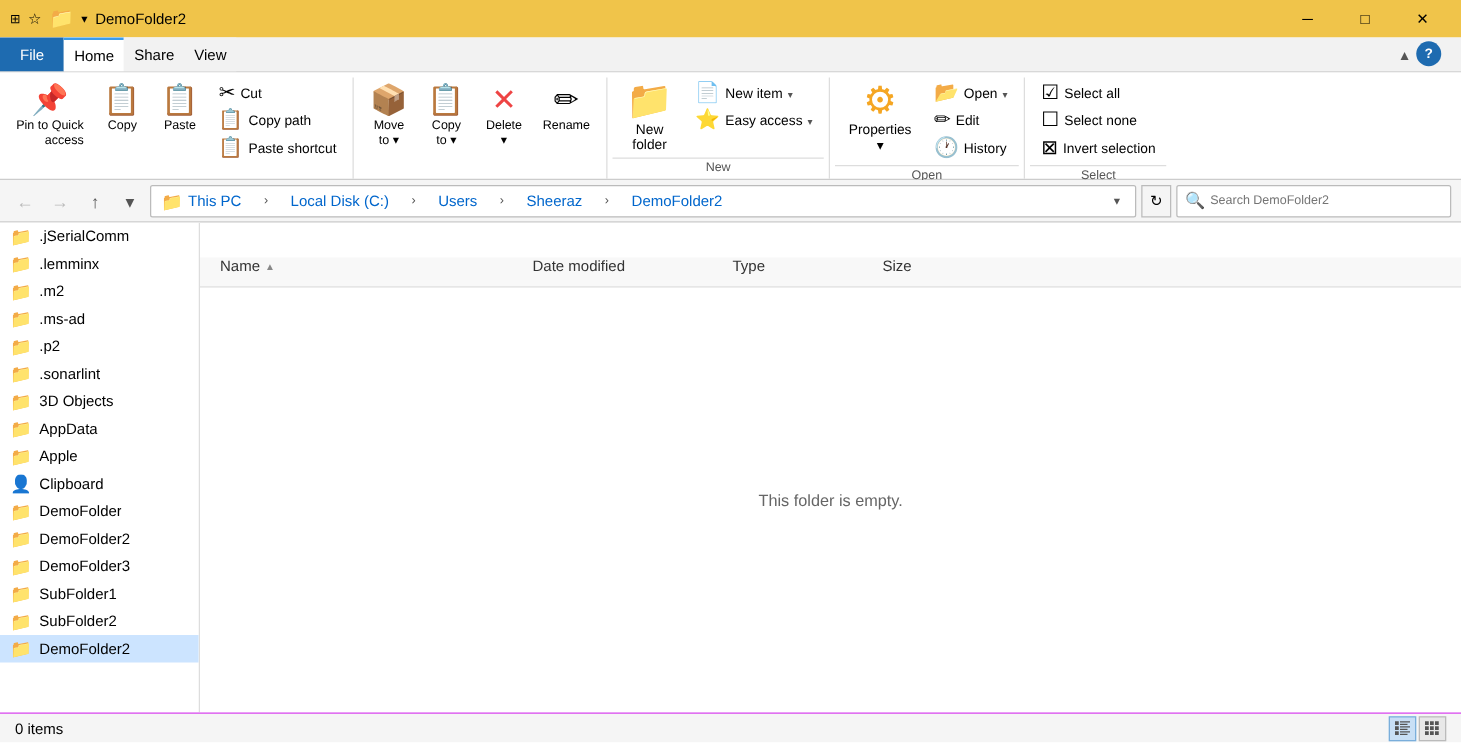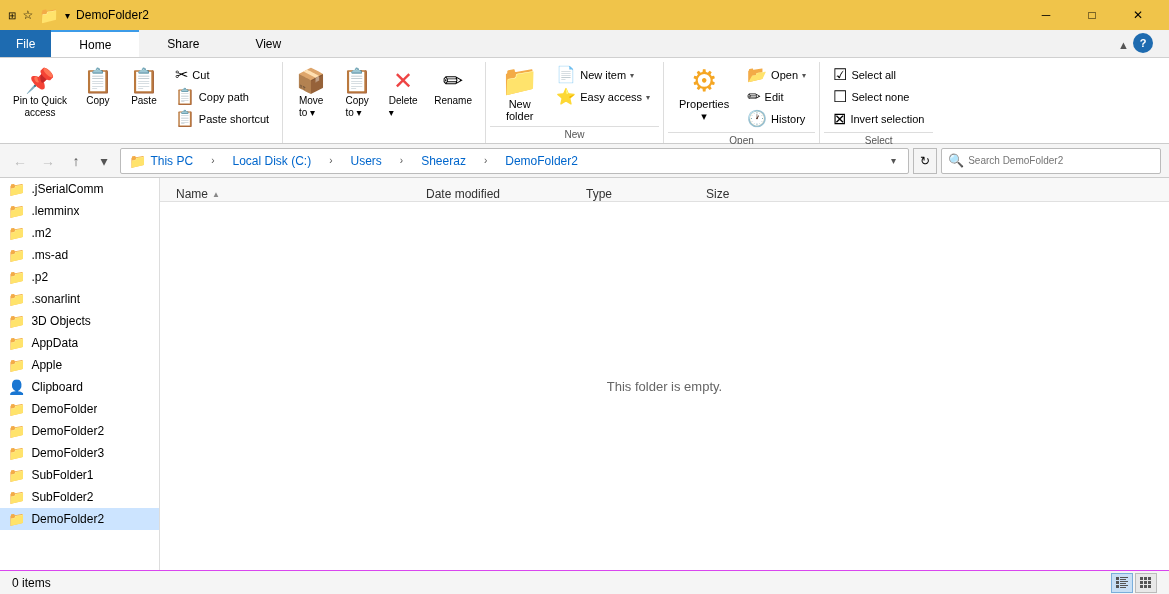--- a/index.html
+++ b/index.html
@@ -16,21 +16,21 @@
       width: 46px; height: 30px; display: flex; align-items: center; justify-content: center;
       background: transparent; border: none; cursor: pointer; font-size: 12px; color: #000;
     }
 
     
     .ribbon-tabs {
       display: flex; align-items: flex-end; background: #f2f2f2; height: 28px;
       border-bottom: 1px solid #d0d0d0; flex-shrink: 0; padding-left: 0;
     }
     .ribbon-tab {
-      padding: 6px 28px; font-size: 12px; cursor: pointer; background: #f2f2f2;
+      padding: 6px 8px; font-size: 12px; cursor: pointer; background: #f2f2f2;
       border: none; height: 100%; display: flex; align-items: center;
     }
     .ribbon-tab.active { background: #fff; color: #000; border-top: 2px solid #3c9be8; }
     .ribbon-tab-file {
       padding: 6px 16px; font-size: 12px; cursor: pointer; background: #1e6bb0; color: #fff;
       border: none; height: 100%; display: flex; align-items: center;
     }
     .ribbon-help {
       margin-left: auto; width: 20px; height: 20px; background: #1e6bb0; border-radius: 50%;
       color: #fff; display: flex; align-items: center; justify-content: center;
@@ -50,21 +50,21 @@
     .ribbon-group-label {
       text-align: center; font-size: 10px; color: #555; padding: 2px 0 3px 0;
       border-top: 1px solid #ddd; margin-top: auto;
     }
     .ribbon-btn {
       display: flex; flex-direction: column; align-items: center; justify-content: flex-start;
       padding: 4px 6px; cursor: pointer; border: 1px solid transparent; border-radius: 2px;
       background: transparent; min-width: 44px; gap: 2px;
     }
     .ribbon-btn-icon { font-size: 24px; line-height: 1; }
-    .ribbon-btn-label { font-size: 10px; color: #000; line-height: 1.2; }
+    .ribbon-btn-label { font-size: 10px; color: #000; text-align: center; line-height: 1.2; }
     .ribbon-btn-small {
       display: flex; flex-direction: row; align-items: center;
       padding: 2px 6px; cursor: pointer; border: 1px solid transparent; border-radius: 2px;
       background: transparent; gap: 4px; white-space: nowrap;
     }
     .ribbon-btn-small-icon { font-size: 16px; line-height: 1; }
     .ribbon-btn-small-label { font-size: 11px; color: #000; }
     .ribbon-btn-small-arrow { font-size: 8px; color: #555; }
     .ribbon-column { display: flex; flex-direction: column; gap: 0; justify-content: center; }
     .ribbon-btn-large {
@@ -119,22 +119,22 @@
       cursor: pointer; white-space: nowrap; overflow: hidden; text-overflow: ellipsis;
       font-size: 12px;
     }
     .sidebar-item.active { background: #cce4ff; }
     .sidebar-item-icon { font-size: 14px; flex-shrink: 0; }
     .sidebar-item-label { overflow: hidden; text-overflow: ellipsis; }
 
     
     .content-area { flex: 1; display: flex; flex-direction: column; overflow: hidden; }
     .content-header {
-      display: flex; align-items: flex-end; background: #f8f8f8;
-      border-bottom: 1px solid #e0e0e0; padding: 0 16px; height: 24px;
+      display: flex; align-items: flex-start; background: #f8f8f8;
+      border-bottom: 1px solid #e0e0e0; padding: 0 16px; height: 24px; margin-top: 28px;
     }
     .col-header {
       font-size: 12px; color: #333; cursor: pointer; user-select: none;
       display: flex; align-items: center; gap: 4px;
     }
     .col-name { width: 250px; }
     .col-date { width: 160px; }
     .col-type { width: 120px; }
     .col-size { width: 80px; }
     .sort-arrow { font-size: 8px; color: #888; }
@@ -185,21 +185,21 @@
   </div>
 </div>
 
 <div class="ribbon">
 
   <div class="ribbon-group">
     <div class="ribbon-group-content">
 
       <div class="ribbon-btn" style="min-width:52px;">
         <span class="ribbon-btn-icon">📌</span>
-        <span class="ribbon-btn-label" style="font-size:10px; text-align:center; line-height:1.2;">Pin to Quick<br>access</span>
+        <span class="ribbon-btn-label" style="font-size:10px; text-align:right; line-height:1.2;">Pin to Quick<br>access</span>
       </div>
 
       <div class="ribbon-btn">
         <span class="ribbon-btn-icon">📋</span>
         <span class="ribbon-btn-label">Copy</span>
       </div>
 
       <div class="ribbon-btn">
         <span class="ribbon-btn-icon">📋</span>
         <span class="ribbon-btn-label">Paste</span>

